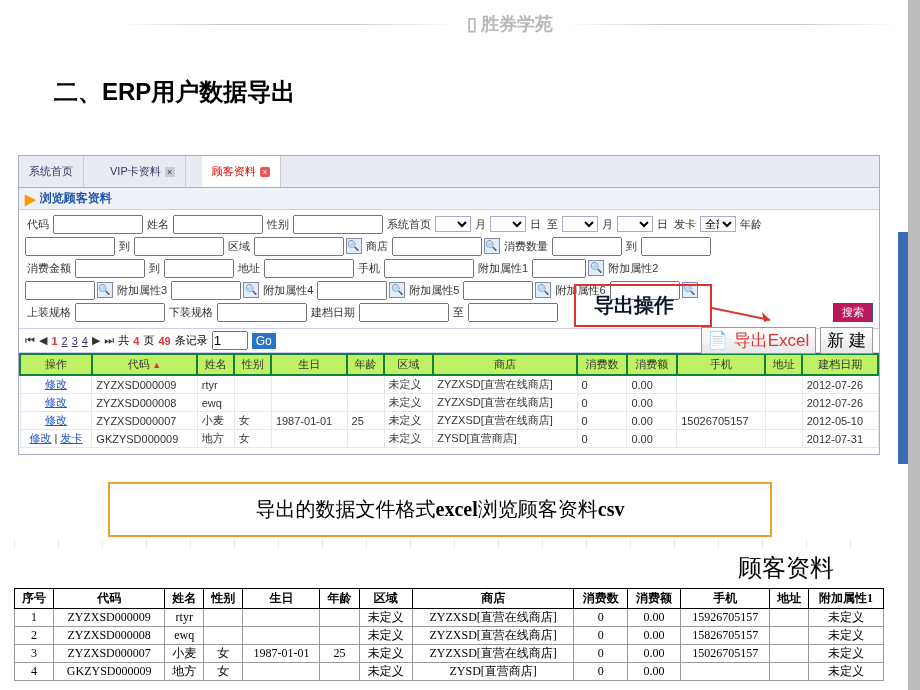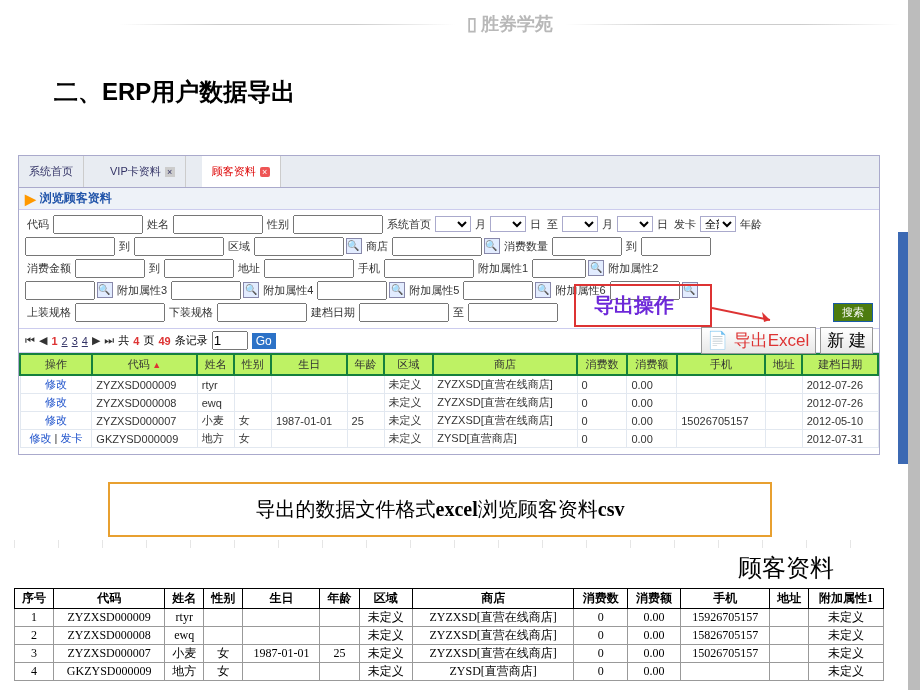--- a/index.html
+++ b/index.html
@@ -16,37 +16,37 @@
 .tab .tx { width: 10px; height: 10px; background: #e55; color: #fff; font-size: 9px; text-align: center; line-height: 10px; border-radius: 2px; }
 .tab .tc { width: 10px; height: 10px; background: #ccc; font-size: 9px; text-align: center; line-height: 10px; }
 .sub-title { background: #eef2f8; padding: 2px 6px; font-size: 12px; color: #2255aa; font-weight: bold; display: flex; align-items: center; gap: 4px; border-bottom: 1px solid #cce; }
 .arrow-y { color: #f90; font-size: 14px; }
 .filter-area { padding: 4px 6px; border-bottom: 1px solid #cce; font-size: 11px; color: #333; }
 .filter-row { display: flex; align-items: center; flex-wrap: nowrap; margin-bottom: 2px; height: 20px; gap: 2px; }
 .filter-row label { white-space: nowrap; margin: 0 2px; }
 .w100 { width: 90px; } .w80 { width: 70px; } .w60 { width: 54px; } .w40 { width: 36px; }
 .sel { border: 1px solid #aac; height: 16px; width: 36px; font-size: 11px; background: #fff; }
 .mag { display: inline-block; width: 16px; height: 16px; background: #e2ecff; border: 1px solid #88a; text-align: center; line-height: 14px; font-size: 10px; color: #336; cursor: pointer; }
-.btn-search { background: #4d7c0f; color: #fff; border: 1px solid #1a5aa8; font-size: 11px; padding: 1px 8px; cursor: pointer; text-align: center; }
+.btn-search { background: #be185d; color: #fff; border: 1px solid #1a5aa8; font-size: 11px; padding: 1px 8px; cursor: pointer; text-align: center; }
 .callout { position: absolute; border: 2px solid #d33; padding: 6px 18px; z-index: 50; pointer-events: none; }
-.callout-txt { color: #6d28d9; font-size: 20px; font-weight: bold; font-family: "SimSun", serif; }
+.callout-txt { color: #0f172a; font-size: 20px; font-weight: bold; font-family: "SimSun", serif; }
 .arrow-svg { position: absolute; z-index: 49; }
 .pagination { display: flex; align-items: center; gap: 4px; padding: 2px 6px; font-size: 11px; border-bottom: 1px solid #cce; }
 .pagination a { color: #336; text-decoration: underline; cursor: pointer; }
 .pagination .cur { color: #d33; font-weight: bold; }
 .pagination .rec { color: #d33; font-weight: bold; }
 .pagination .pnav { font-family: Arial; color: #333; cursor: pointer; }
 .go-btn { background: #2c72c7; color: #fff; border: none; font-size: 12px; padding: 1px 4px; cursor: pointer; }
 .action-btns { position: absolute; right: 6px; display: flex; gap: 4px; }
 .action-btns button { font-size: 17px; padding: 1px 6px; border: 1px solid #999; background: linear-gradient(#fff,#e8e8e8); cursor: pointer; }
 .export-btn { color: #d33 !important; }
 table.data { width: 100%; border-collapse: collapse; font-size: 11px; }
 table.data th { background: #bef264; border: 2px solid #15803d; padding: 2px 4px; color: #333; font-weight: normal; white-space: nowrap; }
 table.data td { border: 1px solid #e2e8f0; padding: 1px 4px; color: #333; white-space: nowrap; }
-table.data .lnk { color: #2255cc; cursor: pointer; }
+table.data .lnk { color: #2255cc; text-decoration: underline; cursor: pointer; }
 .sort { color: #d33; font-size: 9px; }
 .note-box { position: absolute; top: 482px; left: 108px; width: 664px; border: 2px solid #e8a030; padding: 12px; text-align: center; }
 .note-txt { font-size: 20px; font-family: "SimSun", serif; }
 .note-txt b { font-weight: bold; }
 .excel-area { position: absolute; top: 540px; left: 14px; width: 870px; }
 .excel-ruler { height: 8px; background: repeating-linear-gradient(90deg, #999 0, #999 1px, transparent 1px, transparent 44px); opacity: 0.25; }
 .excel-title { text-align: right; padding: 4px 50px 4px 0; font-size: 24px; font-family: "SimSun", serif; }
 table.excel { border-collapse: collapse; font-size: 12px; width: 100%; }
 table.excel th { background: #fff; border: 1px solid #000; padding: 1px 4px; font-family: "SimSun", serif; font-weight: bold; }
 table.excel td { border: 1px solid #999; padding: 0 4px; text-align: center; font-family: "SimSun", serif; }

